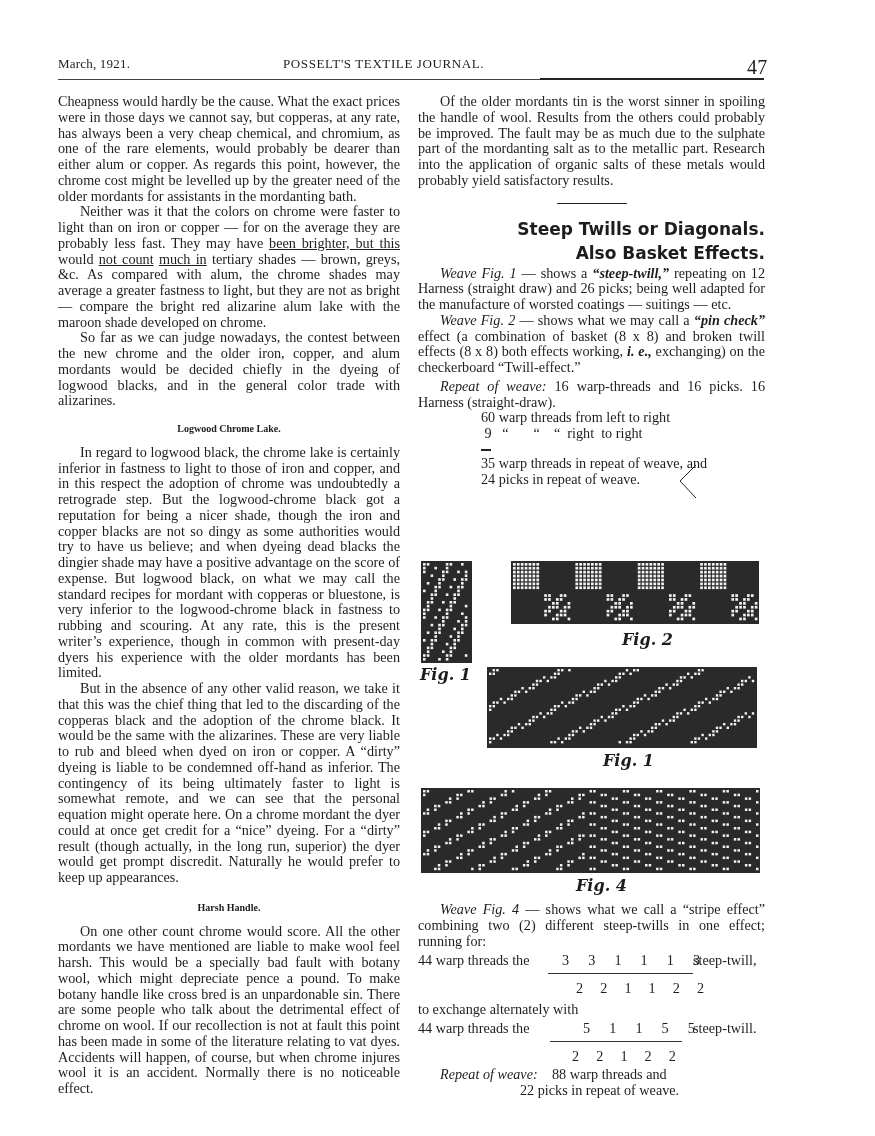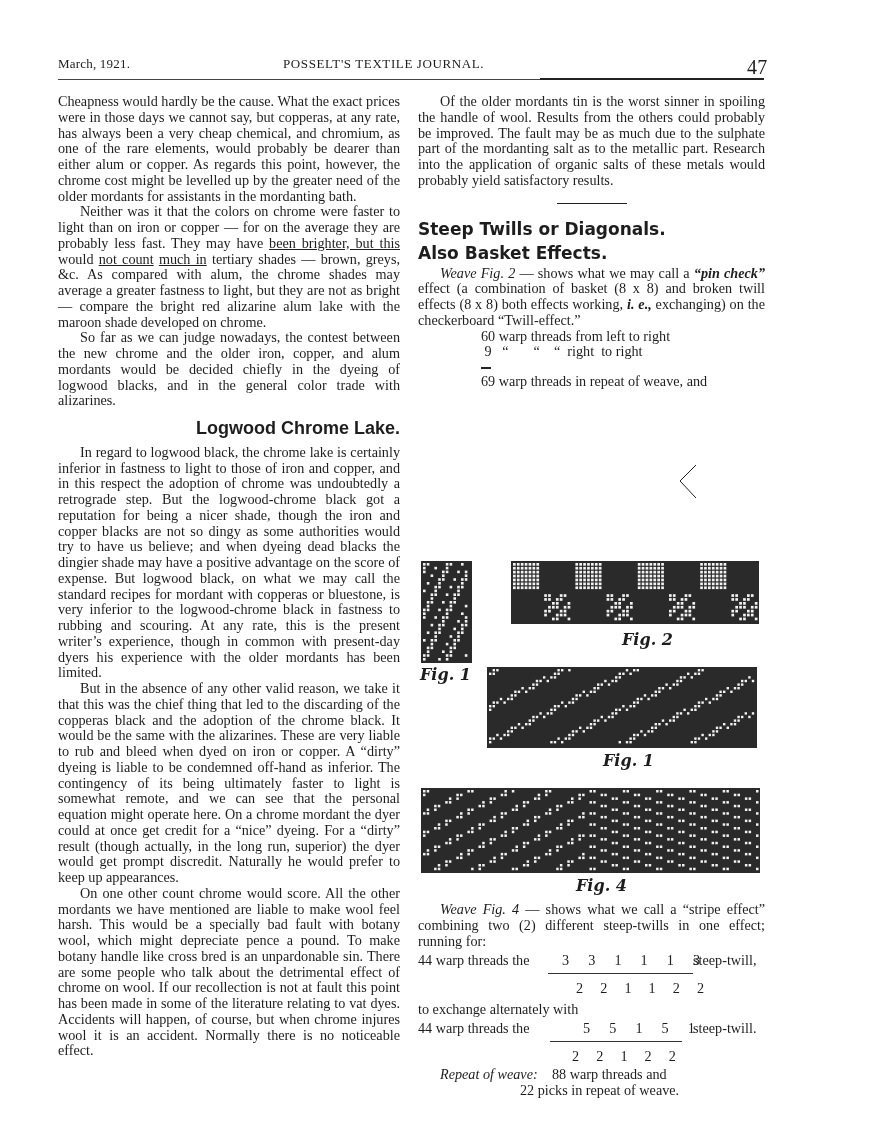--- a/index.html
+++ b/index.html
@@ -12,22 +12,22 @@
   #hdr-title { left:283px; letter-spacing:0.6px;text-align:center; }
   #hdr-page { left:747px; font-size:20px; }
   .hdr-rule { position:absolute; left:58px; top:79px; width:706px; height:1px; background:#444; }
   .hdr-rule2 { position:absolute; left:540px; top:78px; width:224px; height:2px; background:#222; }
 
   .col { position:absolute; font-size:14.2px; line-height:15.75px; text-align:justify; }
   #left { left:58px; top:94px; width:342px; }
   #right { left:418px; top:94px; width:347px; }
   .col p { margin:0; text-indent:22px; }
   .col p.noind { text-indent:0; }
-  .subhead { text-align:right; font-weight:bold; font-family:Liberation Sans, sans-serif; font-size:18px; margin:12px 0 8px 0; }
-  .bighead { text-align:left; font-weight:bold; font-family:"DejaVu Sans",sans-serif; font-size:17px; line-height:22px; margin:0 0 2px 0; }
+  .subhead { text-align:center; font-weight:bold; font-family:Liberation Serif, serif; font-size:10px; margin:12px 0 8px 0; }
+  .bighead { text-align:right; font-weight:bold; font-family:"DejaVu Sans",sans-serif; font-size:17px; line-height:22px; margin:0 0 2px 0; }
   .sep { width:70px; height:1px; background:#222; margin:14px auto 14px auto; }
   .u { text-decoration:underline; }
   i { font-style:italic; }
   .warp-block { margin-left:63px; text-indent:0; }
   .warp-block div { white-space:pre; }
   .chev { position:absolute; }
 
   .fig { position:absolute; background:#2a2a2a; overflow:hidden; }
   .fig svg { display:block; }
   .figlbl { position:absolute; font-family:"DejaVu Serif",serif; font-style:italic; font-weight:bold; font-size:16px; }
@@ -43,34 +43,38 @@
 <div class="hdr-rule"></div>
 <div class="hdr-rule2"></div>
 
 <div class="col" id="left">
   <p class="noind">Cheapness would hardly be the cause. What the exact prices were in those days we cannot say, but copperas, at any rate, has always been a very cheap chemical, and chromium, as one of the rare elements, would probably be dearer than either alum or copper. As regards this point, however, the chrome cost might be levelled up by the greater need of the older mordants for assistants in the mordanting bath.</p>
   <p><span>Neither was it that the colors on chrome were faster to light than on iron or copper — for on the average they are probably less fast. They may have </span><span class="u">been brighter, but this</span><span> would </span><span class="u">not count</span><span> </span><span class="u">much in</span><span> tertiary shades — brown, greys, &amp;c. As compared with alum, the chrome shades may average a greater fastness to light, but they are not as bright — compare the bright red alizarine alum lake with the maroon shade developed on chrome.</span></p>
   <p>So far as we can judge nowadays, the contest between the new chrome and the older iron, copper, and alum mordants would be decided chiefly in the dyeing of logwood blacks, and in the general color trade with alizarines.</p>
   <div class="subhead">Logwood Chrome Lake.</div>
   <p>In regard to logwood black, the chrome lake is certainly inferior in fastness to light to those of iron and copper, and in this respect the adoption of chrome was undoubtedly a retrograde step. But the logwood-chrome black got a reputation for being a nicer shade, though the iron and copper blacks are not so dingy as some authorities would try to have us believe; and when dyeing dead blacks the dingier shade may have a positive advantage on the score of expense. But logwood black, on what we may call the standard recipes for mordant with copperas or bluestone, is very inferior to the logwood-chrome black in fastness to rubbing and scouring. At any rate, this is the present writer’s experience, though in common with present-day dyers his experience with the older mordants has been limited.</p>
   <p>But in the absence of any other valid reason, we take it that this was the chief thing that led to the discarding of the copperas black and the adoption of the chrome black. It would be the same with the alizarines. These are very liable to rub and bleed when dyed on iron or copper. A “dirty” dyeing is liable to be condemned off-hand as inferior. The contingency of its being ultimately faster to light is somewhat remote, and we can see that the personal equation might operate here. On a chrome mordant the dyer could at once get credit for a “nice” dyeing. For a “dirty” result (though actually, in the long run, superior) the dyer would get prompt discredit. Naturally he would prefer to keep up appearances.</p>
+  <div class="subhead" style="margin-top:14px">Harsh Handle.</div>
   <p>On one other count chrome would score. All the other mordants we have mentioned are liable to make wool feel harsh. This would be a specially bad fault with botany wool, which might depreciate pence a pound. To make botany handle like cross bred is an unpardonable sin. There are some people who talk about the detrimental effect of chrome on wool. If our recollection is not at fault this point has been made in some of the literature relating to vat dyes. Accidents will happen, of course, but when chrome injures wool it is an accident. Normally there is no noticeable effect.</p>
 </div>
 
 <div class="col" id="right">
   <p>Of the older mordants tin is the worst sinner in spoiling the handle of wool. Results from the others could probably be improved. The fault may be as much due to the sulphate part of the mordanting salt as to the metallic part. Research into the application of organic salts of these metals would probably yield satisfactory results.</p>
   <div class="sep"></div>
   <div class="bighead">Steep Twills or Diagonals.</div>
   <div class="bighead">Also Basket Effects.</div>
+  <p><i>Weave Fig. 1</i><span> — shows a </span><i><b>“steep-twill,”</b></i><span> repeating on 12 Harness (straight draw) and 26 picks; being well adapted for the manufacture of worsted coatings — suitings — etc.</span></p>
   <p><i>Weave Fig. 2</i><span> — shows what we may call a </span><i><b>“pin check”</b></i><span> effect (a combination of basket (8 x 8) and broken twill effects (8 x 8) both effects working, </span><i><b>i. e.,</b></i><span> exchanging) on the checkerboard “Twill-effect.”</span></p>
+  <p style="margin-top:3px"><i>Repeat of weave:</i><span> 16 warp-threads and 16 picks. 16 Harness (straight-draw).</span></p>
   <div class="warp-block">
     <div>60 warp threads from left to right</div>
     <div> 9   “       “    “  right  to right</div>
     <div style="width:10px;height:2px;background:#222;margin:7px 0 5px 0"></div>
-    <div>69 warp threads in repeat of weave, and</div>
+    <div>35 warp threads in repeat of weave, and</div>
+    <div>24 picks in repeat of weave.</div>
   </div>
 </div>
 
 <svg class="chev" style="left:678px;top:464px" width="20" height="36">
   <polyline points="18,1 2,17 18,34" fill="none" stroke="#222" stroke-width="1"></polyline>
 </svg>
 
 <div class="fig" id="fig1" style="left:421px;top:561px;width:51px;height:102px">
     <svg width="51" height="102">
       <rect x="2" y="2" width="2.5999999999999996" height="2.5999999999999996" fill="#f2f2f2"></rect>
@@ -1132,20 +1136,20 @@
 
 <div class="abs" style="left:418px;top:952px">44 warp threads the</div>
 <div class="abs" style="left:562px;top:952px;white-space:pre;word-spacing:6px">3  3  1  1  1  3</div>
 <div class="abs" style="left:693px;top:952px">steep-twill,</div>
 <div class="fracline" style="left:548px;top:973px;width:145px"></div>
 <div class="abs" style="left:576px;top:980px;white-space:pre;word-spacing:5px">2  2  1  1  2  2</div>
 
 <div class="abs" style="left:418px;top:1001px">to exchange alternately with</div>
 
 <div class="abs" style="left:418px;top:1020px">44 warp threads the</div>
-<div class="abs" style="left:583px;top:1020px;white-space:pre;word-spacing:6px">5  5  1  5  1</div>
+<div class="abs" style="left:583px;top:1020px;white-space:pre;word-spacing:6px">5  1  1  5  5</div>
 <div class="abs" style="left:693px;top:1020px">steep-twill.</div>
 <div class="fracline" style="left:550px;top:1041px;width:132px"></div>
 <div class="abs" style="left:572px;top:1048px;white-space:pre;word-spacing:5px">2  2  1  2  2</div>
 
 <div class="abs" style="left:440px;top:1066px"><i>Repeat of weave:</i></div>
 <div class="abs" style="left:552px;top:1066px">88 warp threads and</div>
 <div class="abs" style="left:520px;top:1082px">22 picks in repeat of weave.</div>
 
 </body></html>

